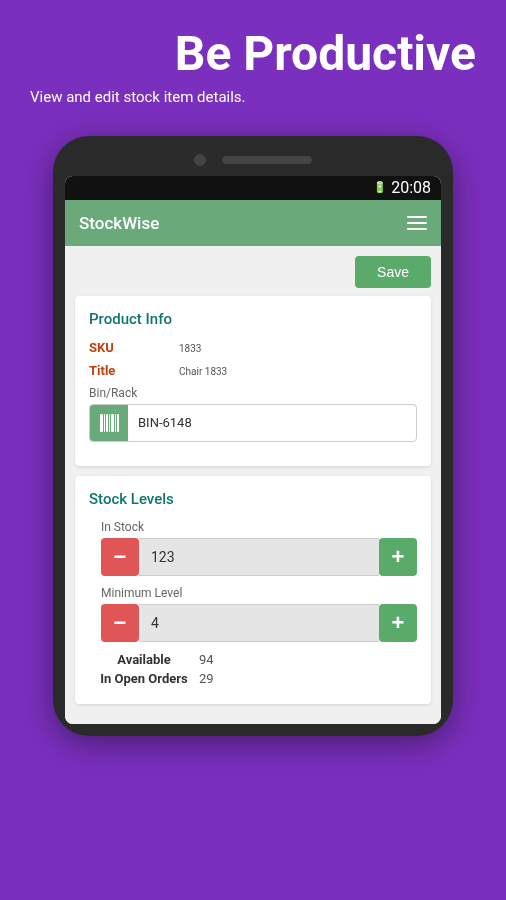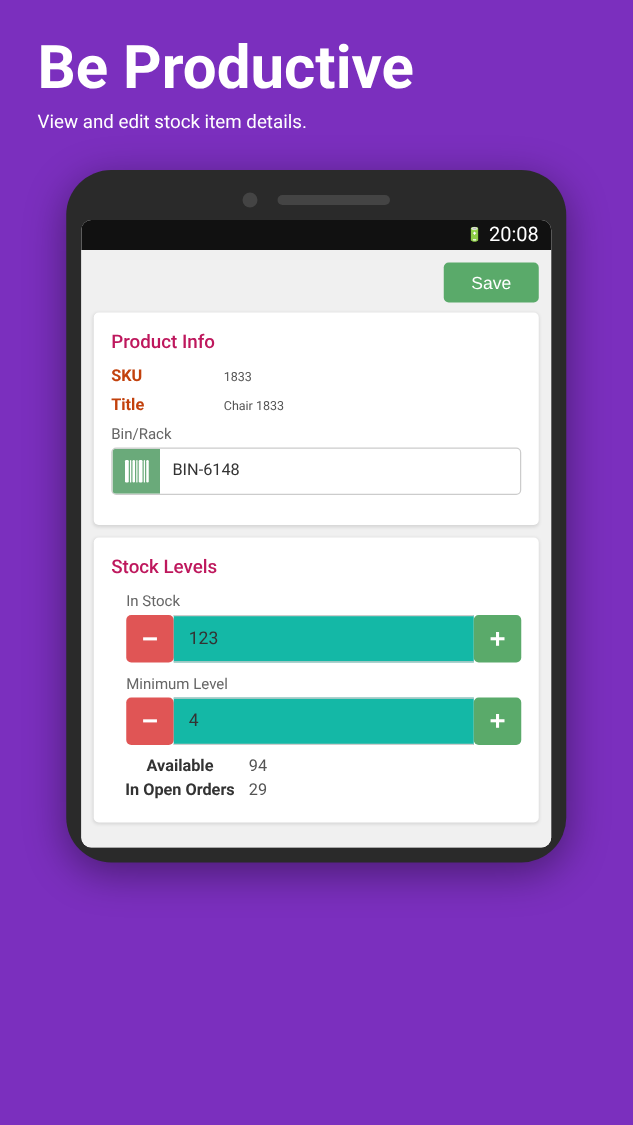--- a/index.html
+++ b/index.html
@@ -18,20 +18,21 @@
     .hero-text {
       width: 100%;
       padding: 28px 30px 20px 30px;
     }
 
     .hero-title {
       font-size: 48px;
       font-weight: 700;
       color: #fff;
       line-height: 1.1;
+      text-align: right;
     }
 
     .hero-subtitle {
       font-size: 15px;
       color: #fff;
       line-height: 1.4;
       margin-top: 6px;
     }
 
     .phone-wrapper {
@@ -146,21 +147,21 @@
       background: #fff;
       border-radius: 4px;
       padding: 14px;
       margin-bottom: 10px;
       box-shadow: 0 1px 3px rgba(0,0,0,0.12);
     }
 
     .card-title {
       font-size: 15px;
       font-weight: 500;
-      color: #be185d;
+      color: #0f766e;
       margin-bottom: 12px;
     }
 
     .info-row {
       display: flex;
       align-items: baseline;
       margin-bottom: 8px;
     }
 
     .info-label {
@@ -268,21 +269,21 @@
       flex: 1;
       height: 38px;
       border: 1px solid #ccc;
       border-left: none;
       border-right: none;
       display: flex;
       align-items: center;
       padding: 0 12px;
       font-size: 14px;
       color: #333;
-      background: #14b8a6;
+      background: #e5e5e5;
     }
 
     .summary-row {
       display: flex;
       align-items: baseline;
       margin-bottom: 4px;
     }
 
     .summary-label {
       font-size: 13px;
@@ -310,20 +311,28 @@
     <div class="phone-camera"></div>
     <div class="phone-speaker"></div>
   </div>
   <div class="phone-screen">
 
     <div class="status-bar">
       <span class="status-battery">🔋</span>
       <span class="status-time">20:08</span>
     </div>
 
+    <div class="app-bar">
+      <span class="app-title">StockWise</span>
+      <div class="hamburger-icon">
+        <span></span>
+        <span></span>
+        <span></span>
+      </div>
+    </div>
 
     <div class="screen-content">
 
       <div class="save-row">
         <button class="save-button">Save</button>
       </div>
 
       <div class="card">
         <div class="card-title">Product Info</div>
 

